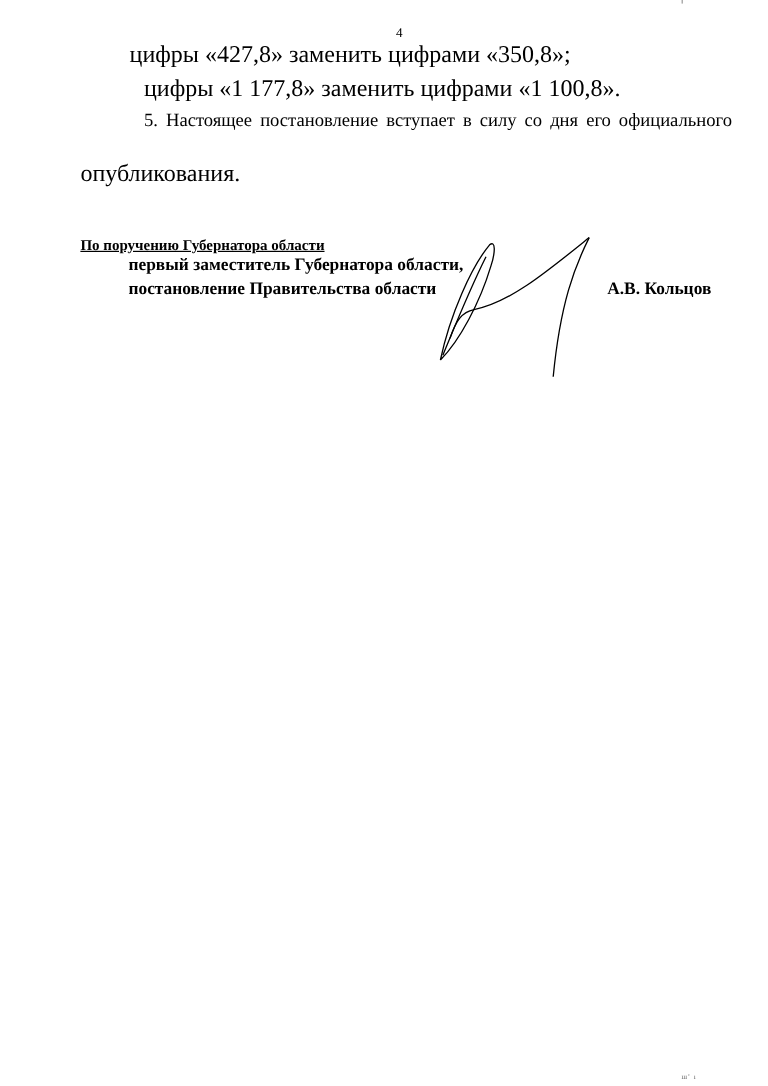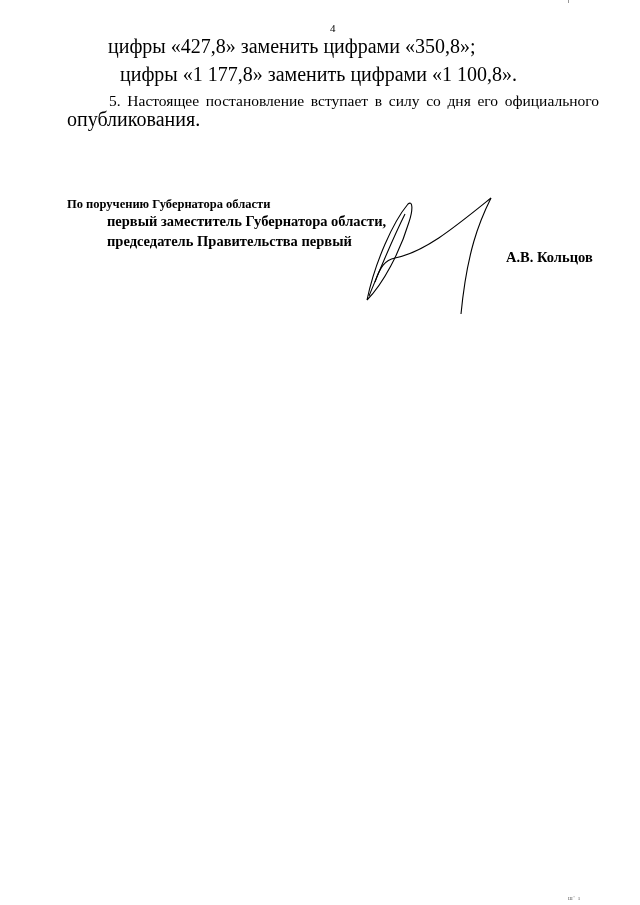--- a/index.html
+++ b/index.html
@@ -1,44 +1,44 @@
 <!DOCTYPE html>
 <html><head>
 <meta charset="utf-8">
 <style>
   html, body { margin: 0; padding: 0; background: #ffffff; }
   body { width: 640px; height: 905px; position: relative; overflow: hidden;
          font-family: "Liberation Serif", "DejaVu Serif", serif; color: #000; }
   .page-num { position: absolute; left: 330px; top: 22px; font-size: 11px; }
   .line { position: absolute; font-size: 20px; white-space: nowrap; }
-  .justify { position: absolute; left: 109px; width: 490px; font-size: 15.5px;
+  .justify { position: absolute; left: 120px; width: 490px; font-size: 15.5px;
              text-align: justify; text-align-last: justify; white-space: nowrap; }
-  .sig-small { position: absolute; left: 67px; top: 197px; font-size: 12.5px; font-weight: bold; }
+  .sig-small { position: absolute; left: 67px; top: 197px; font-size: 12.5px; font-weight: bold; text-decoration: underline; }
   .sig-big { position: absolute; left: 67px; font-size: 14.5px; font-weight: bold; white-space: nowrap; margin-left: 40px; }
-  .sig-name { position: absolute; left: 506px; top: 233px; font-size: 14.5px; font-weight: bold; margin-top: 16px; }
+  .sig-name { position: absolute; left: 506px; top: 233px; font-size: 14.5px; font-weight: bold; }
   .signature { position: absolute; left: 355px; top: 192px; width: 150px; height: 130px; }
   .corner-mark { position: absolute; left: 568px; top: 895px; font-size: 6px; color: #666; letter-spacing: 1px; }
   .tick-mark { position: absolute; left: 568px; top: 0px; width: 1px; height: 3px; background: #999; }
 </style>
 </head>
 <body>
 
 <div>
   <div class="tick-mark"></div>
 
   <div class="page-num">4</div>
 
   <div class="line" style="left:108px; top:35px;">цифры «427,8» заменить цифрами  «350,8»;</div>
   <div class="line" style="left:108px; top:63px;margin-left:12px;">цифры «1 177,8» заменить цифрами «1 100,8».</div>
   <div class="justify" style="top:92px;">5. Настоящее постановление вступает в силу со дня его официального</div>
-  <div class="line" style="left:67px; top:108px;text-align:right;">опубликования.</div>
+  <div class="line" style="left:67px; top:134px;text-align:right;">опубликования.</div>
 
   <div class="sig-small">По поручению Губернатора области</div>
   <div class="sig-big" style="top:213px;">первый заместитель Губернатора области,</div>
-  <div class="sig-big" style="top:233px;">председатель Правительства первый</div>
+  <div class="sig-big" style="top:233px;">постановление Правительства области</div>
 
   <svg class="signature" viewBox="0 0 150 130">
     <path d="M12,108 C20,70 38,30 53,12 C58,8 58,18 54,30 C45,60 28,92 12,108" fill="none" stroke="#000" stroke-width="1.1"></path>
     <path d="M14,104 C24,80 36,50 50,22" fill="none" stroke="#000" stroke-width="1.1"></path>
     <path d="M20,90 C25,75 30,68 40,66 C70,60 100,35 136,6" fill="none" stroke="#000" stroke-width="1.1"></path>
     <path d="M136,6 C124,30 112,60 106,122" fill="none" stroke="#000" stroke-width="1.1"></path>
   </svg>
 
   <div class="sig-name">А.В. Кольцов</div>
 

